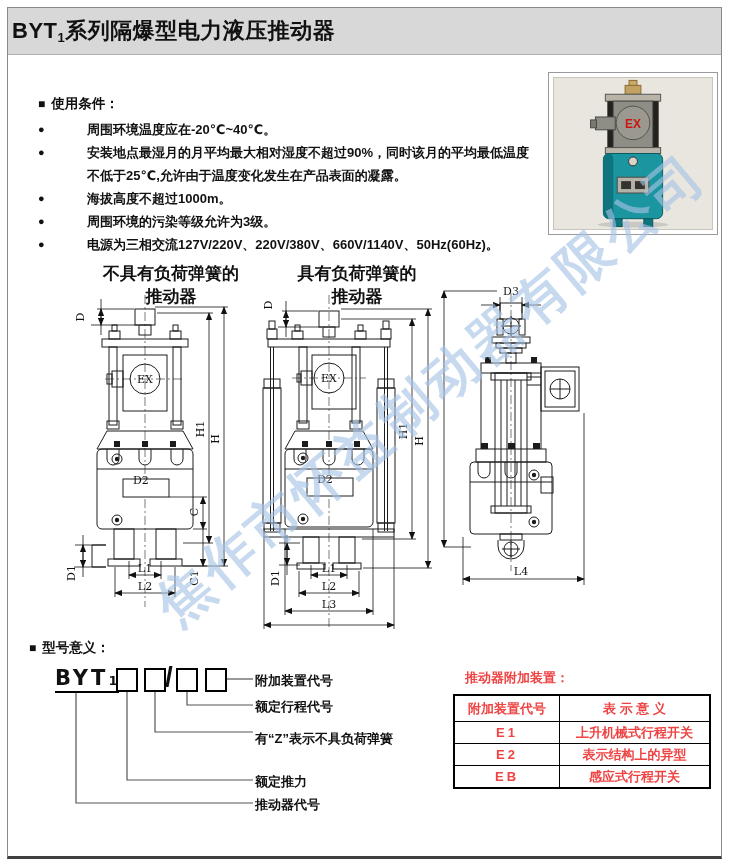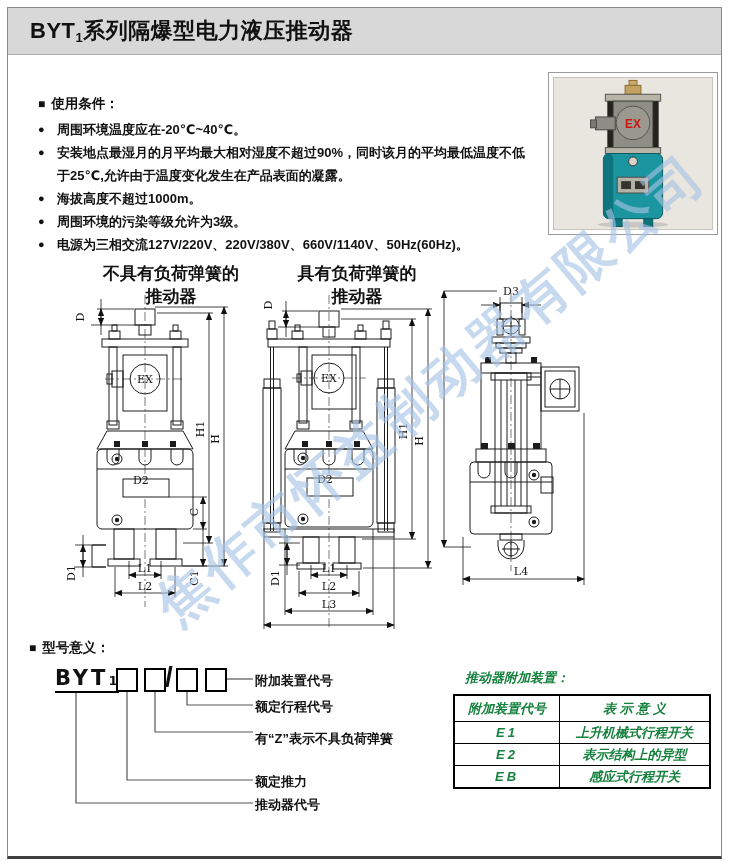--- a/index.html
+++ b/index.html
@@ -2,30 +2,30 @@
 <html><head>
 <meta charset="utf-8">
 <style>
   html,body{margin:0;padding:0;background:#fff;}
   body{font-family:"Liberation Sans","DejaVu Sans",sans-serif;-webkit-font-smoothing:antialiased;}
   #stage{position:relative;width:729px;height:864px;background:#fff;overflow:hidden;}
   .sheet{position:absolute;left:7px;top:7px;width:713px;height:848px;
          border:1px solid #8a8a8a;border-bottom:3px solid #3f3f3f;background:#fff;}
   
   .titlebar{position:absolute;left:0;top:0;right:0;height:47px;background:#d8d8d8;
-            border-bottom:1px solid #aeaeae;display:flex;align-items:center;padding-left:22px;box-sizing:border-box;text-align:center;}
+            border-bottom:1px solid #aeaeae;display:flex;align-items:center;padding-left:4px;box-sizing:border-box;text-align:center;}
   .titlebar .t-main{font-size:22px;font-weight:bold;color:#111;letter-spacing:.5px;}
   .titlebar .t-sub{font-size:13px;font-weight:bold;vertical-align:-4px;}
   
   .conds{position:absolute;left:30px;top:87px;width:500px;color:#111;}
   .c-head{display:flex;align-items:center;font-weight:bold;font-size:13.5px;margin-bottom:5px;}
   .c-head .sq{font-size:12px;margin-right:6px;}
   .cond-item{display:flex;line-height:23px;font-weight:bold;font-size:13px;}
   .cond-item .bl{width:19px;flex:none;font-size:11px;}
-  .cond-item .tx{width:470px;}
+  .cond-item .tx{width:470px;margin-left:30px;}
   
   .photo-frame{position:absolute;left:540px;top:64px;width:160px;height:153px;background:#fff;
                border:1px solid #9a9a9a;padding:4px;z-index:10;}
   .photo-inner{width:160px;height:153px;background:#e9e6df;border:1px solid #c8c5bd;box-sizing:border-box;}
   
   .cap{position:absolute;top:254px;font-size:17px;font-weight:bold;color:#111;}
   .cap.left{left:93px;width:140px;text-align:center;}
   .cap.right{left:286px;width:126px;text-align:center;}
   
   .drw{position:absolute;z-index:5;}
@@ -45,21 +45,21 @@
   .m-head .sq{font-size:12px;margin-right:6px;}
   .byt{position:absolute;left:26px;top:27px;font-weight:bold;font-size:21px;letter-spacing:3px;
        border-bottom:2px solid #000;padding:0 2px 1px 0;font-family:"DejaVu Sans",sans-serif;}
   .byt .s{font-size:13px;letter-spacing:0;}
   .mbox{position:absolute;top:29px;width:18px;height:20px;border:2px solid #000;}
   .mslash{position:absolute;left:136px;top:22px;font-size:28px;font-weight:bold;}
   .mlabel{position:absolute;left:226px;font-size:13px;font-weight:bold;white-space:nowrap;}
   .mlabel.l4{left:218px;}
   .mlines{position:absolute;left:0;top:0;}
   
-  .attach{position:absolute;left:445px;top:661px;width:262px;color:#15803d;font-style:italic;}
+  .attach{position:absolute;left:445px;top:661px;width:262px;color:#ef4444;}
   .a-title{font-size:13px;font-weight:bold;margin:0 0 7px 12px;}
   table.atab{border-collapse:collapse;border:2px solid #000;width:258px;table-layout:fixed;}
   .atab th,.atab td{border:1px solid #000;text-align:center;font-size:13px;font-weight:bold;padding:0;}
   .atab th{height:25px;}
   .atab td{height:21px;}
   .atab .c1{width:104px;}
   .code{letter-spacing:3px;margin-top:28px;}
 </style>
 </head>
 <body>

